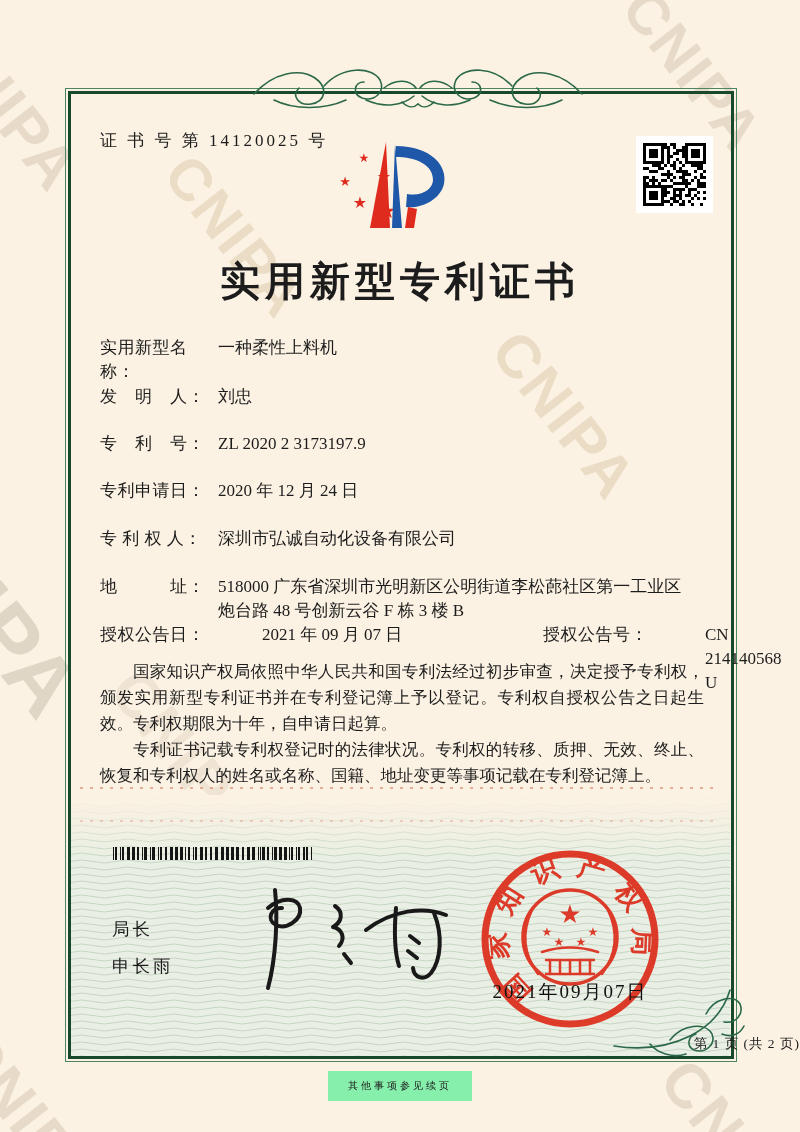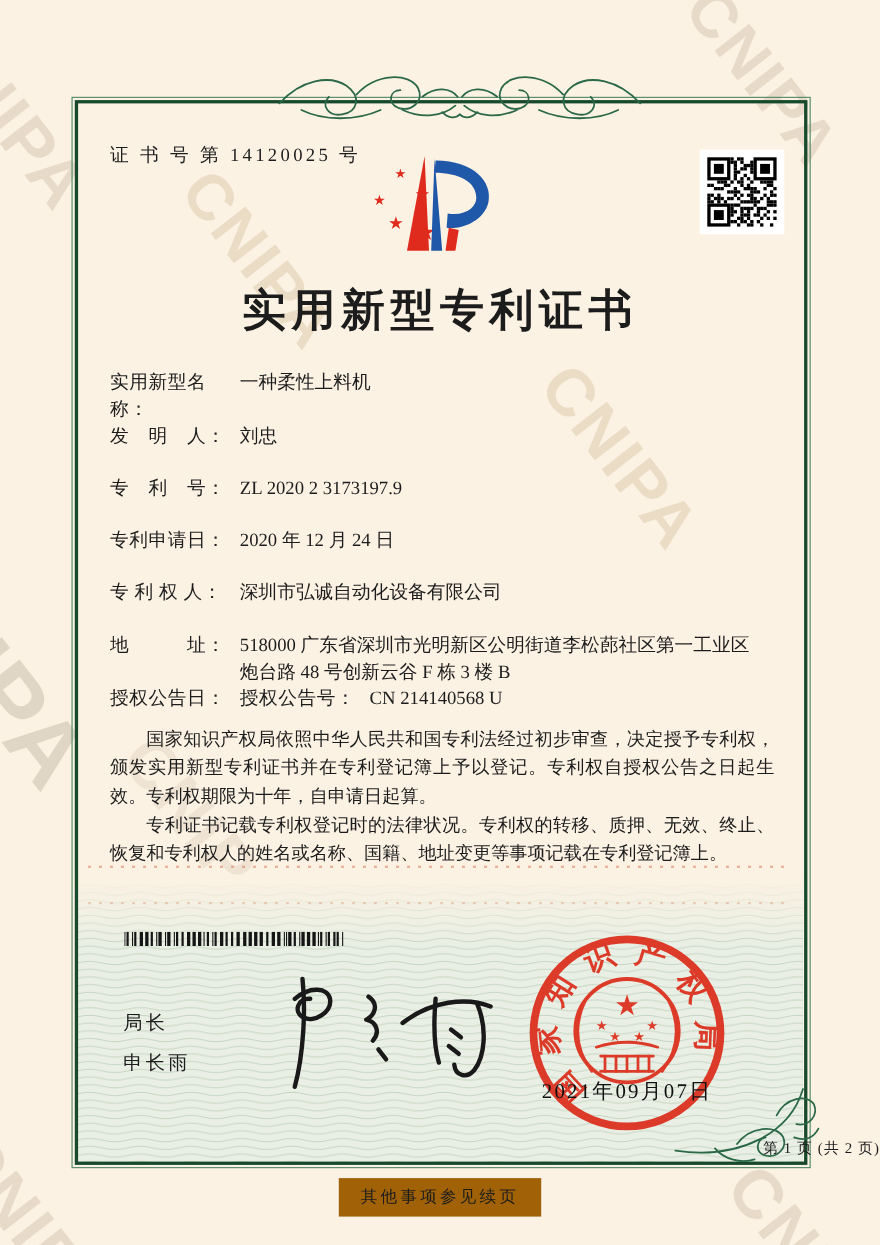--- a/index.html
+++ b/index.html
@@ -42,21 +42,21 @@
   
   .barcode{position:absolute;left:113px;top:847px;}
   
   .officer{position:absolute;left:112px;top:911px;font-size:17.5px;letter-spacing:3px;line-height:37px;}
   .signature{position:absolute;left:238px;top:886px;}
   
   .seal{position:absolute;left:470px;top:840px;}
   
   .page-info{position:absolute;left:0;top:1035px;width:800px;text-align:right;font-size:13.5px;letter-spacing:1px;}
   .cont-note{position:absolute;left:50%;top:1071px;transform:translateX(-50%);
-    background:#a16207;padding:8px 20px;font-size:15px;letter-spacing:3px;}
+    background:#86efac;padding:8px 20px;font-size:10px;letter-spacing:3px;}
 </style>
 </head>
 <body>
 
 <span class="wm" style="left:-28px;top:4px;font-size:62px;">CNIPA</span>
 <span class="wm" style="left:204px;top:142px;font-size:58px;color:rgba(196,170,130,0.30);">CNIPA</span>
 <span class="wm" style="left:662px;top:-24px;font-size:58px;">CNIPA</span>
 <span class="wm" style="left:532px;top:318px;font-size:60px;color:rgba(196,170,130,0.30);">CNIPA</span>
 <span class="wm" style="left:-66px;top:462px;font-size:86px;color:rgba(160,150,132,0.30);">CNIPA</span>
 <span class="wm" style="left:152px;top:656px;font-size:62px;color:rgba(177,158,128,0.16);">CNIPA</span>
@@ -296,22 +296,23 @@
     <span class="fvalue">2020 年 12 月 24 日</span>
   </div>
   <div class="frow" style="top:191px;">
     <span class="flabel">专 利 权 人：</span>
     <span class="fvalue">深圳市弘诚自动化设备有限公司</span>
   </div>
   <div class="frow" style="top:239px;">
     <span class="flabel">地　　　址：</span>
     <span class="fvalue" style="max-width:472px;">518000 广东省深圳市光明新区公明街道李松蓢社区第一工业区炮台路 48 号创新云谷 F 栋 3 楼 B</span>
   </div>
-  <div class="frow grant-row" style="top:287px;">
+  <div class="frow grant-row" style="top:287px;gap:44px;">
     <span class="flabel">授权公告日：</span>
+    <span class="fvalue fvalue1">2021 年 09 月 07 日</span>
     <span class="flabel">授权公告号：</span>
     <span class="fvalue num">CN 214140568 U</span>
   </div>
 </div>
 
 <div class="legal">
   <p>国家知识产权局依照中华人民共和国专利法经过初步审查，决定授予专利权，颁发实用新型专利证书并在专利登记簿上予以登记。专利权自授权公告之日起生效。专利权期限为十年，自申请日起算。</p>
   <p>专利证书记载专利权登记时的法律状况。专利权的转移、质押、无效、终止、恢复和专利权人的姓名或名称、国籍、地址变更等事项记载在专利登记簿上。</p>
 </div>
 

